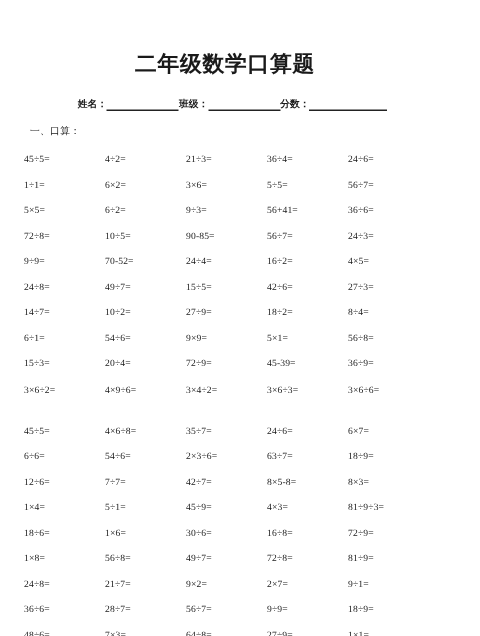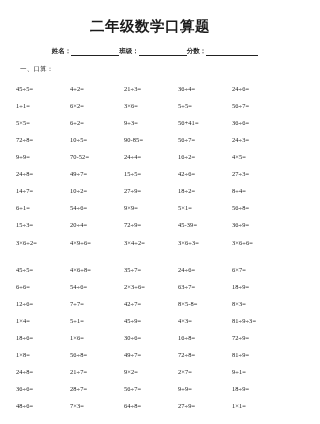--- a/index.html
+++ b/index.html
@@ -20,23 +20,23 @@
     box-sizing: border-box;
     padding: 0 14px;
     position: relative;
   }
   .doc-title {
     text-align: center;
     font-size: 14.5px;
     font-weight: bold;
     letter-spacing: 0.5px;
     margin: 0;
-    padding-top: 18px;
+    padding-top: 36px;
     line-height: 1.2;
-    font-family: Liberation Serif, serif;
+    font-family: Liberation Mono, monospace;
   }
   .meta-row {
     display: flex;
     align-items: flex-end;
     justify-content: center;
     gap: 0px;
     font-size: 6.5px;
     font-weight: bold;
     margin-top: 12px;
     padding-left: 14px;

